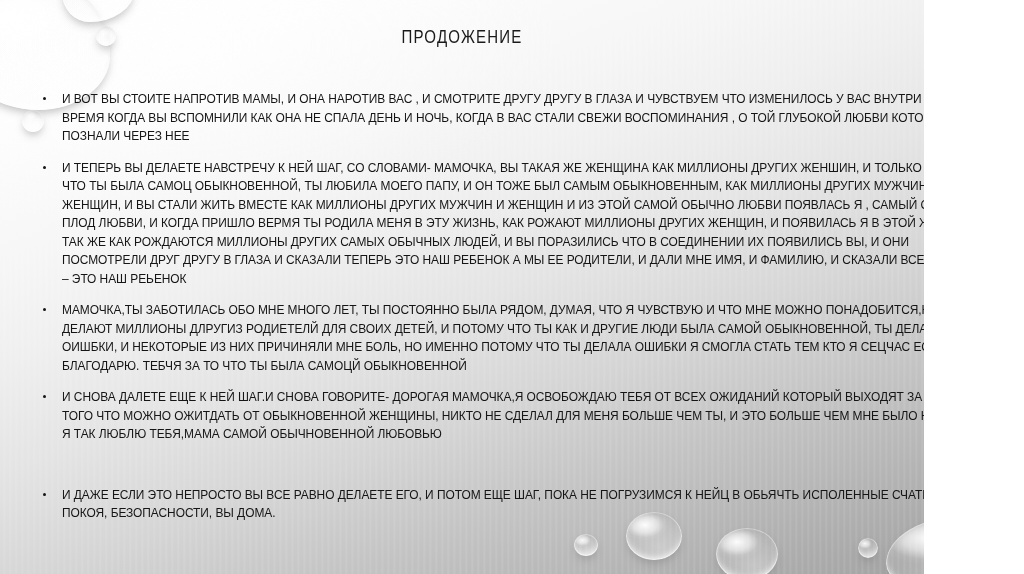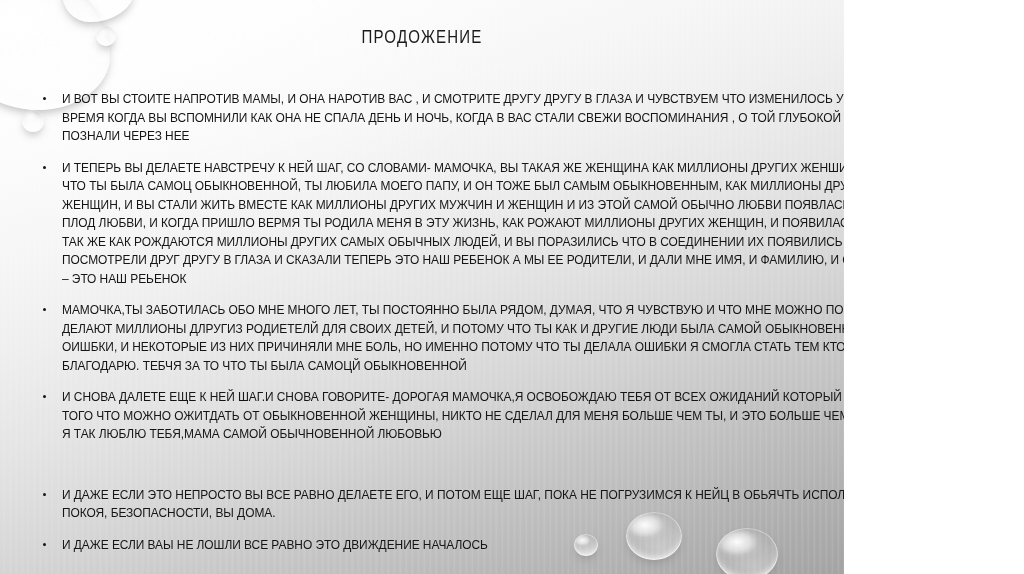--- a/index.html
+++ b/index.html
@@ -3,21 +3,21 @@
 <meta charset="utf-8">
 <title>ПРОДОЖЕНИЕ</title>
 <style>
   html, body {
     margin: 0;
     padding: 0;
     background: #ffffff;
   }
   #slide {
     position: relative;
-    width: 844px;
+    width: 924px;
     height: 574px;
     overflow: hidden;
     font-family: "Liberation Sans", "DejaVu Sans", sans-serif;
     background:
       linear-gradient(160deg,
         #ffffff 0%,
         #fdfdfd 14%,
         #f7f7f7 28%,
         #efefef 40%,
         #e4e4e4 52%,
@@ -186,20 +186,16 @@
       <li class="bullet">
         <span class="dot"></span>
         <span class="txt">И СНОВА ДАЛЕТЕ ЕЩЕ К НЕЙ ШАГ.И СНОВА ГОВОРИТЕ- ДОРОГАЯ МАМОЧКА,Я ОСВОБОЖДАЮ ТЕБЯ ОТ ВСЕХ ОЖИДАНИЙ КОТОРЫЙ ВЫХОДЯТ ЗА РАМКИ ТОГО ЧТО МОЖНО ОЖИТДАТЬ ОТ ОБЫКНОВЕННОЙ ЖЕНЩИНЫ, НИКТО НЕ СДЕЛАЛ ДЛЯ МЕНЯ БОЛЬШЕ ЧЕМ ТЫ, И ЭТО БОЛЬШЕ ЧЕМ МНЕ БЫЛО НУЖНО, И Я ТАК ЛЮБЛЮ ТЕБЯ,МАМА САМОЙ  ОБЫЧНОВЕННОЙ ЛЮБОВЬЮ</span>
       </li>
 
       <li class="bullet spacer-before">
         <span class="dot"></span>
         <span class="txt">И ДАЖЕ ЕСЛИ ЭТО НЕПРОСТО ВЫ ВСЕ РАВНО ДЕЛАЕТЕ ЕГО, И ПОТОМ ЕЩЕ ШАГ, ПОКА НЕ ПОГРУЗИМСЯ К НЕЙЦ В ОБЬЯЧТЬ ИСПОЛЕННЫЕ СЧАТЬЯ, ПОКОЯ, БЕЗОПАСНОСТИ, ВЫ ДОМА.</span>
       </li>
 
-      <li class="bullet gap-small">
-        <span class="dot"></span>
-        <span class="txt">И ДАЖЕ ЕСЛИ ВАЫ НЕ ЛОШЛИ ВСЕ РАВНО ЭТО ДВИЖДЕНИЕ НАЧАЛОСЬ</span>
-      </li>
 
     </ul>
   </div>
 </div>
 
 </body></html>

